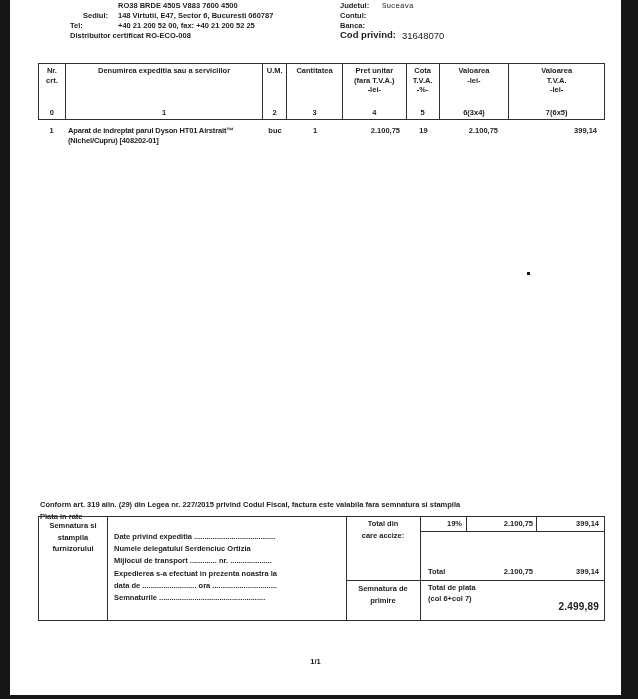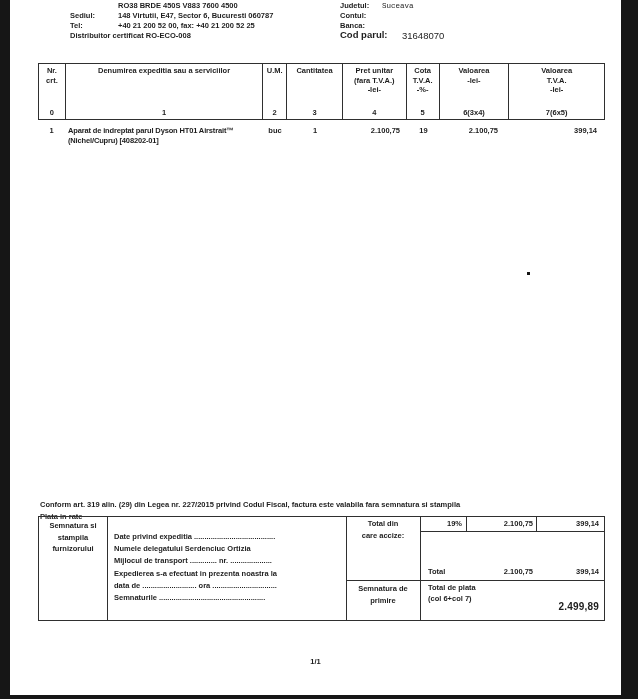--- a/index.html
+++ b/index.html
@@ -60,33 +60,33 @@
   }
 </style>
 </head>
 <body>
 
 <div class="screen">
   <div class="page">
 
     <div>
       <span class="abs b" style="left:108px;top:1px;">RO38 BRDE 450S V883 7600 4500</span>
-      <span class="abs b" style="left:60px;top:11px;">Sediul:</span>
+      <span class="abs b" style="left:73px;top:11px;">Sediul:</span>
       <span class="abs b" style="left:108px;top:11px;">148 Virtutii, E47, Sector 6, Bucuresti 060787</span>
       <span class="abs b" style="left:60px;top:21px;">Tel:</span>
       <span class="abs b" style="left:108px;top:21px;">+40 21 200 52 00, fax: +40 21 200 52 25</span>
       <span class="abs b" style="left:60px;top:31px;">Distribuitor certificat RO-ECO-008</span>
     </div>
 
     <div>
       <span class="abs b" style="left:330px;top:1px;">Judetul:</span>
       <span class="abs" style="left:372px;top:1px;font-family:Liberation Mono, monospace;">Suceava</span>
       <span class="abs b" style="left:330px;top:11px;">Contul:</span>
       <span class="abs b" style="left:330px;top:21px;">Banca:</span>
-      <span class="abs b" style="left:330px;top:30px;font-size:9.5px;">Cod parul:</span>
+      <span class="abs b" style="left:330px;top:30px;font-size:9.5px;">Cod privind:</span>
       <span class="abs" style="left:392px;top:30.5px;font-size:9.5px;">31648070</span>
     </div>
 
     <div class="items-table abs">
       <div class="hcell" style="width:27px;">
         <span class="pre">Nr.
 crt.</span>
         <span>0</span>
       </div>
       <div class="hcell" style="width:198px;">

